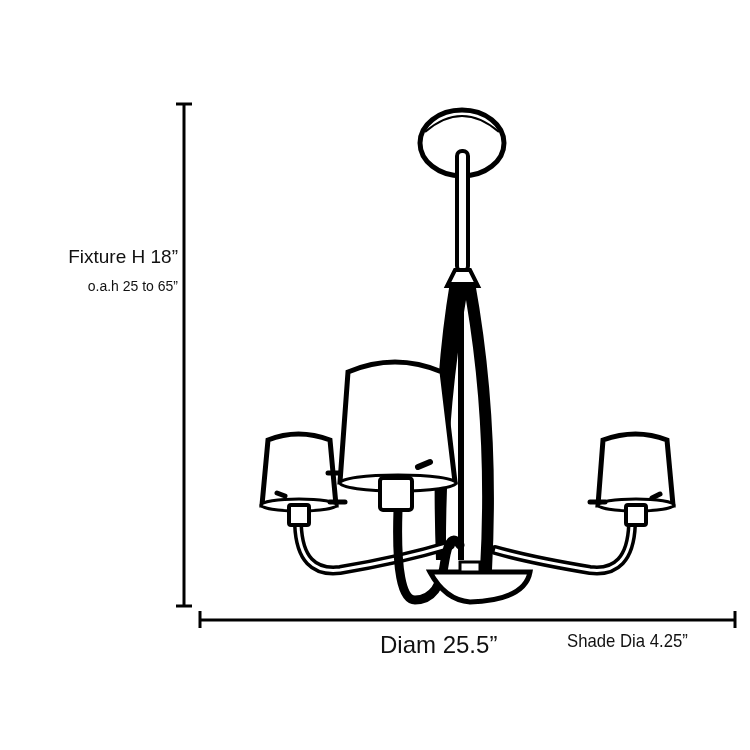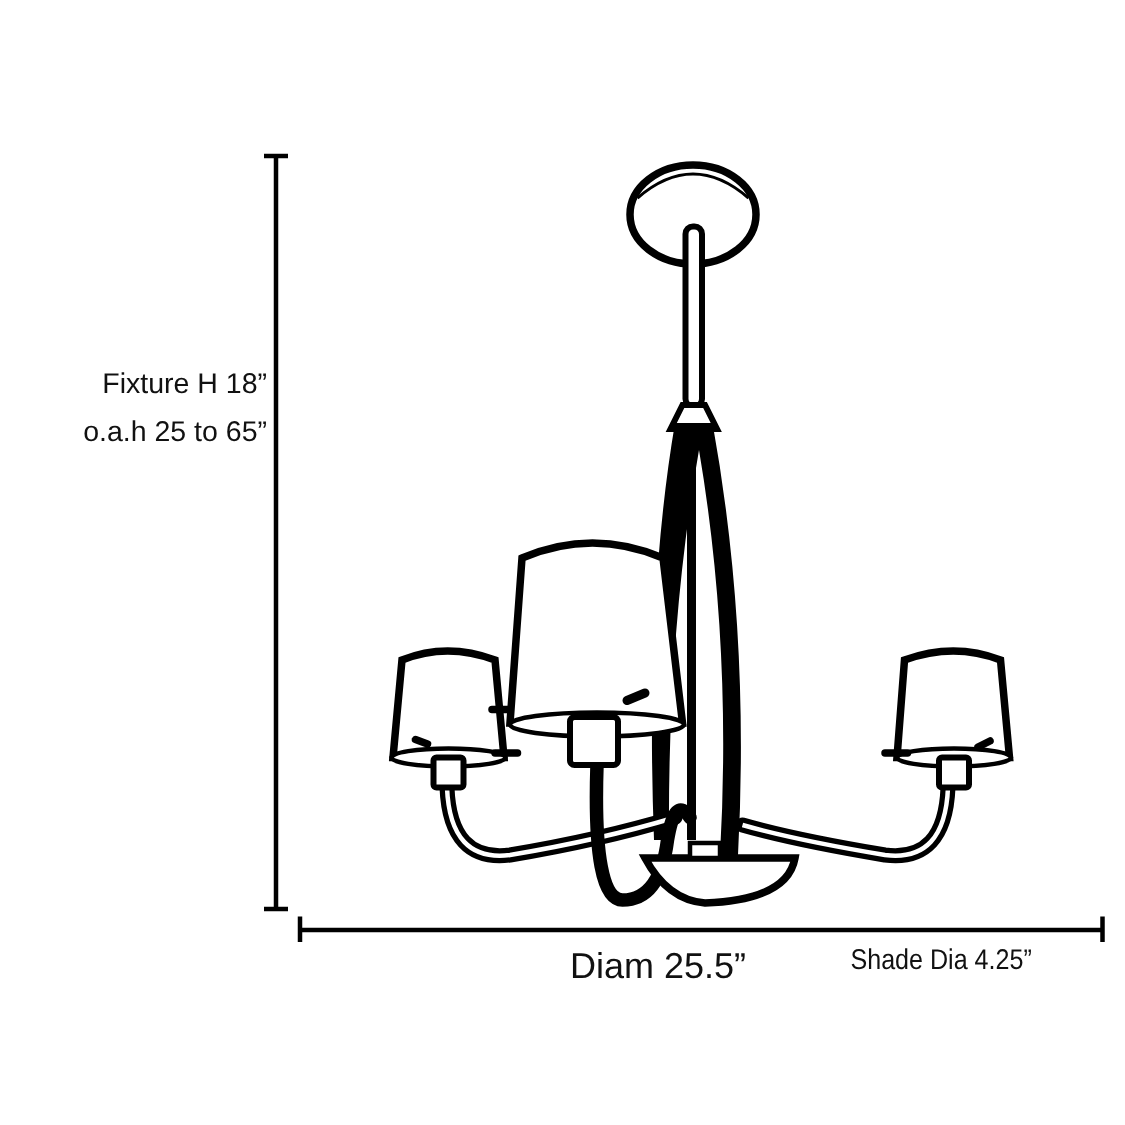--- a/index.html
+++ b/index.html
@@ -1,19 +1,19 @@
 <!DOCTYPE html>
 <html><head>
   <meta charset="utf-8">
   <style>
     html, body { margin:0; padding:0; background:#ffffff; }
     body { width:750px; height:750px; position:relative; overflow:hidden; font-family:"Liberation Sans", sans-serif; }
     .label { position:absolute; color:#111; white-space:nowrap; }
     #fixture-h { right:572px; top:246px; font-size:19px; text-align:right; }
-    #oah { right:572px; top:278px; font-size:19px; text-align:right; }
+    #oah { right:572px; top:278px; font-size:14px; text-align:right; }
     #diam { left:380px; top:631px; font-size:24px; }
     #shade { left:567px; top:630px; font-size:19px; transform:scaleX(0.88); transform-origin:left top; }
     svg { position:absolute; left:0; top:0; }
   </style>
 </head>
 <body>
 
 <svg width="750" height="750" viewBox="0 0 750 750">
 
   <g stroke="#000" stroke-width="3" fill="none">

